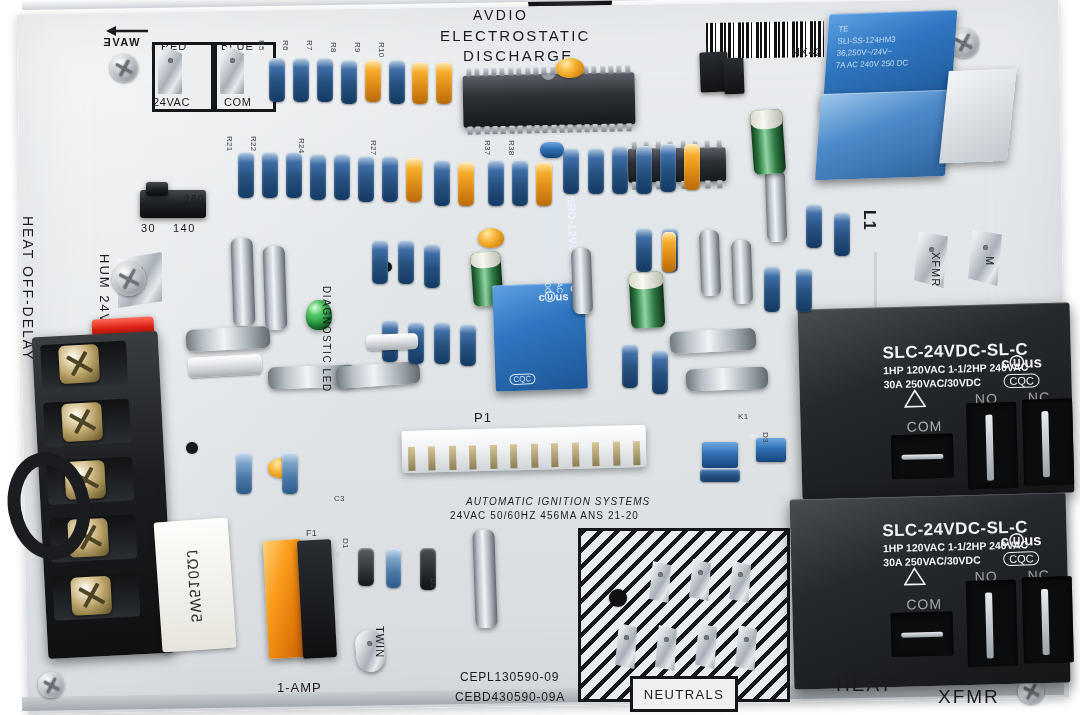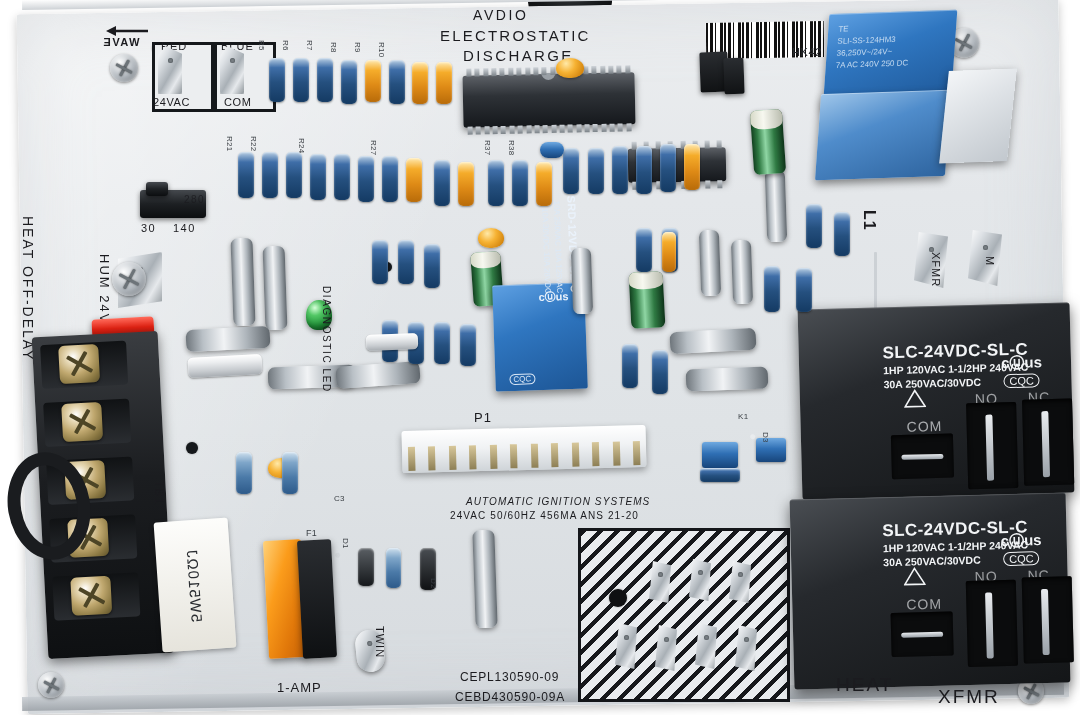--- a/index.html
+++ b/index.html
@@ -496,20 +496,23 @@
 
   <div class="neutrals-box" style="left:578px;top:528px;width:206px;height:168px;">
     <div class="pad" style="left:28px;top:58px;width:18px;height:18px;background:#0e1012;"></div>
     <div class="spade" style="left:68px;top:30px;width:22px;height:42px;clip-path:polygon(18% 0,100% 10%,88% 100%,0 90%);"></div>
     <div class="spade" style="left:108px;top:28px;width:22px;height:42px;clip-path:polygon(18% 0,100% 10%,88% 100%,0 90%);"></div>
     <div class="spade" style="left:148px;top:30px;width:22px;height:42px;clip-path:polygon(18% 0,100% 10%,88% 100%,0 90%);"></div>
     <div class="spade" style="left:34px;top:92px;width:22px;height:46px;clip-path:polygon(18% 0,100% 10%,88% 100%,0 90%);"></div>
     <div class="spade" style="left:74px;top:94px;width:22px;height:46px;clip-path:polygon(18% 0,100% 10%,88% 100%,0 90%);"></div>
     <div class="spade" style="left:114px;top:92px;width:22px;height:46px;clip-path:polygon(18% 0,100% 10%,88% 100%,0 90%);"></div>
     <div class="spade" style="left:154px;top:94px;width:22px;height:46px;clip-path:polygon(18% 0,100% 10%,88% 100%,0 90%);"></div>
+  </div>
+  <div class="neutrals-label" style="left:630px;top:676px;width:102px;height:30px;">
+    <span class="silk" style="position:relative;left:0;top:0;font-size:13px;letter-spacing:1.4px;">NEUTRALS</span>
   </div>
 
   <div class="barcode" style="left:706px;top:22px;width:118px;height:36px;transform:rotate(-1deg);"></div>
   <div class="silk" style="left:792px;top:46px;font-size:11px;letter-spacing:.6px;color:#2a2d31;">HK42</div>
 
   <div class="relay-blue" style="left:826px;top:12px;width:128px;height:96px;transform:rotate(-2deg) skewX(-6deg);">
     <div style="position:absolute;left:10px;top:10px;right:8px;color:#d9e8f7;font-size:8px;line-height:1.5;opacity:.85;">
       <div>TE</div>
         <div>SLI-SS-124HM3</div>
         <div>36,250V~/24V~</div>

